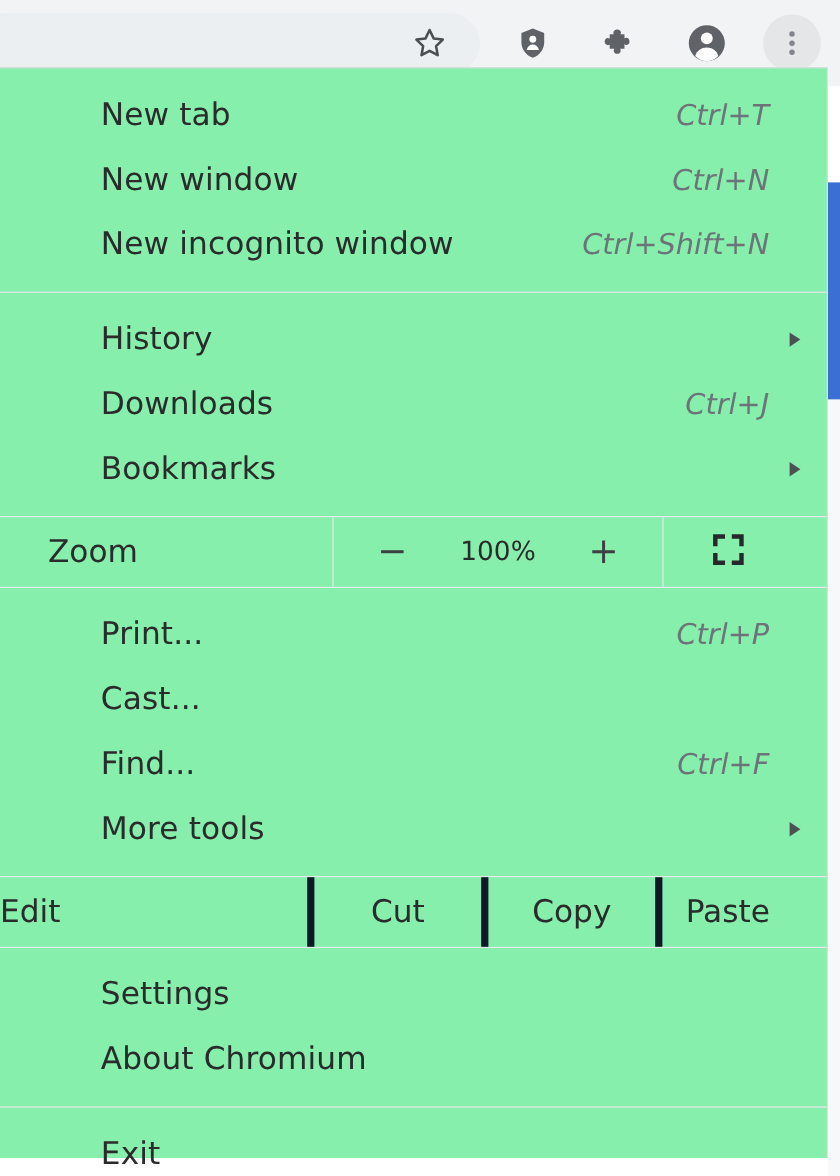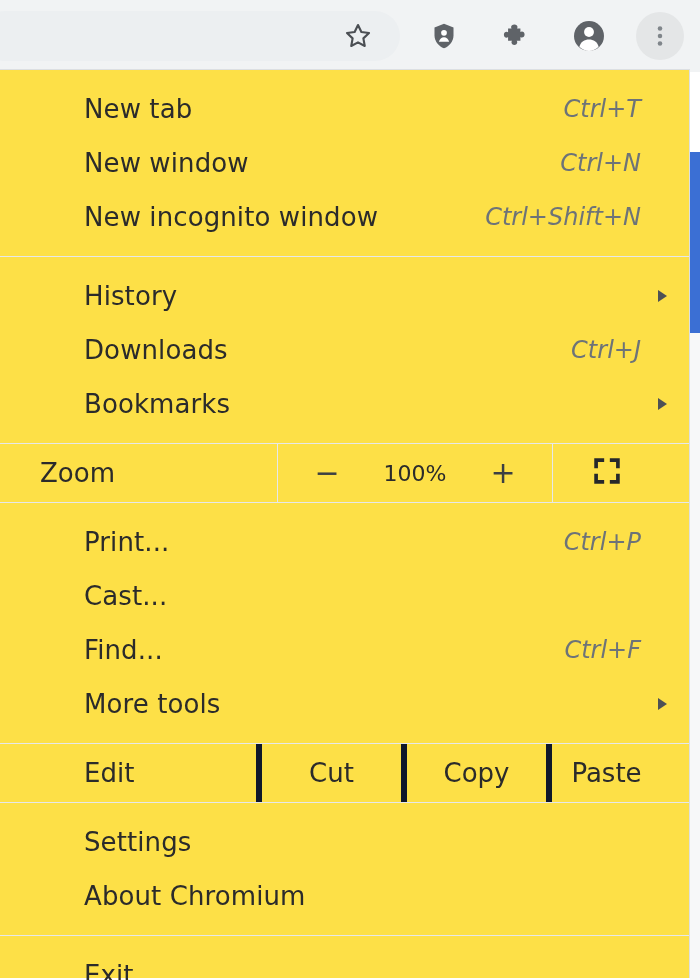--- a/index.html
+++ b/index.html
@@ -67,24 +67,24 @@
   .page-right-gutter {
     position: absolute;
     left: 690px; top: 261px;
     width: 10px; height: 719px;
     background: #f7f8f9;
   }
 
   
   .menu {
     position: absolute;
-    left: 0; top: 69px;
+    left: 0; top: 56px;
     width: 690px;
     height: 909px;
-    background: #fde047;
+    background: #86efac;
     border: 1px solid #dcdfe2;
     border-left: none;
     border-bottom: none;
     box-sizing: border-box;
   }
 
   .sep {
     height: 1px;
     background: #e6e8eb;
     margin: 0;
@@ -184,21 +184,20 @@
     justify-content: center;
     font-size: 26px;
     color: #2b2b2b;
     box-sizing: border-box;
     border-left: 6px solid #0f172a;
   }
   .edit-cell.first {
     border-left: none;
     width: 256px;
     justify-content: flex-start;
-    padding-left: 84px;
   }
   .edit-cell.c-cut   { width: 145px; }
   .edit-cell.c-copy  { width: 145px; }
   .edit-cell.c-paste { flex: 1; padding-right: 28px; }
 </style>
 </head>
 <body>
 
 <div class="toolbar">
 

